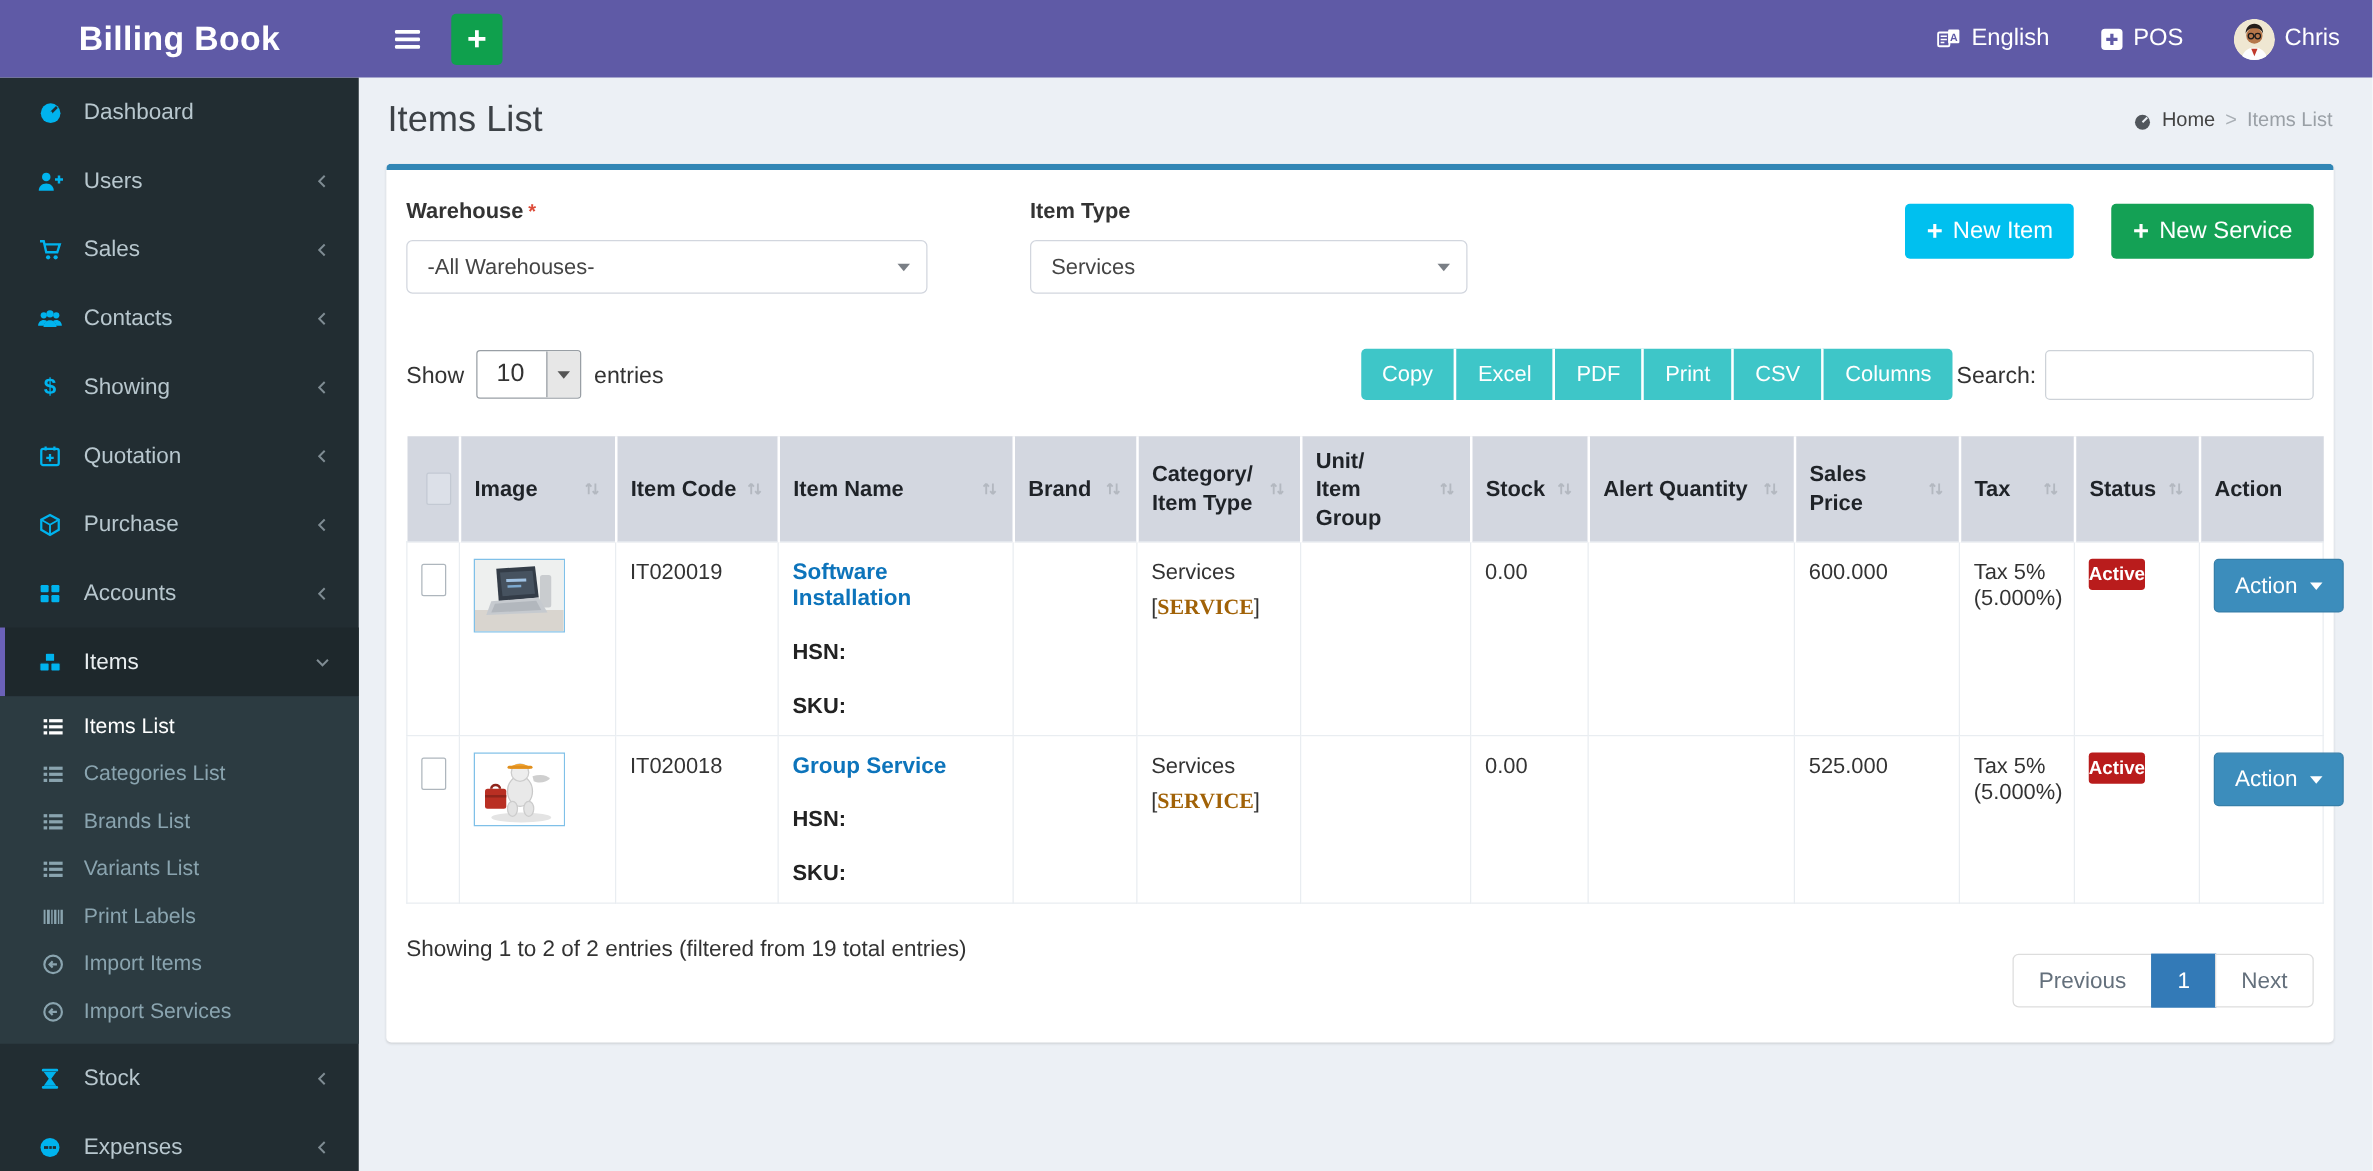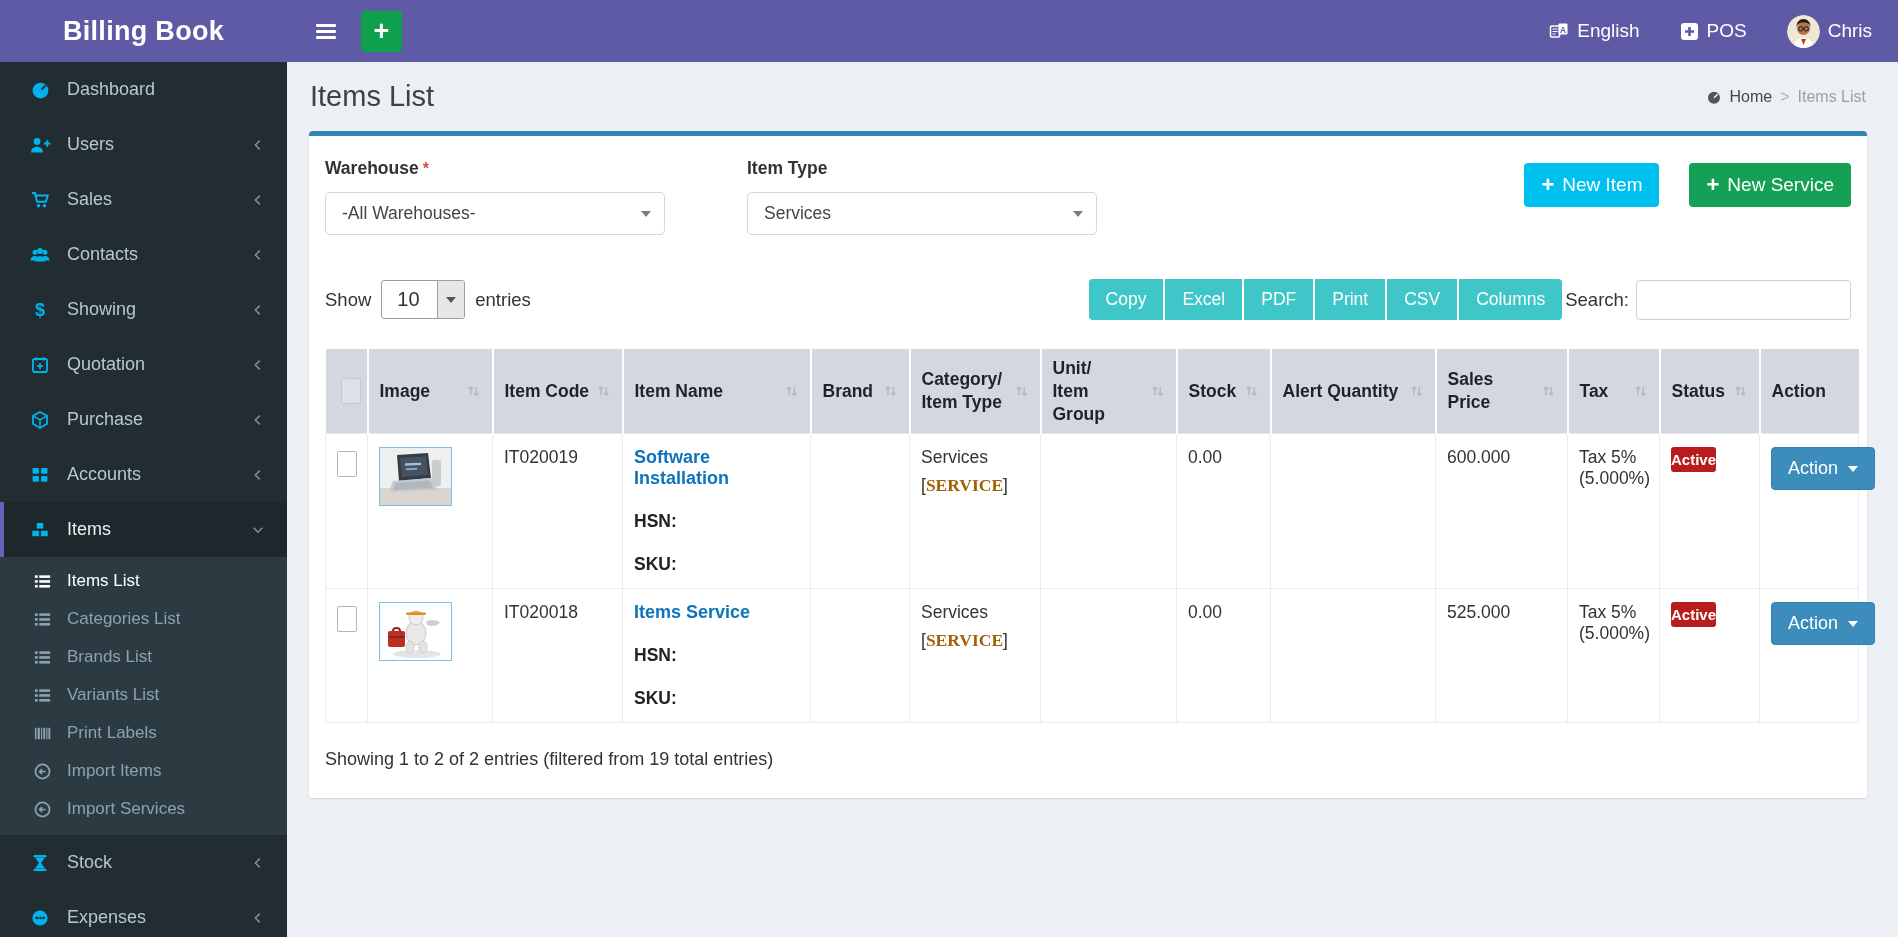--- a/index.html
+++ b/index.html
@@ -50,21 +50,21 @@
   .breadcrumb .current { color:#9aa0a6; }
 
   .card { background:#fff; border-top:5px solid #3186b5; border-radius:4px;
           box-shadow:0 1px 2px rgba(0,0,0,.12); margin:2px 31px 0 22px; padding:22px 16px 28px; }
 
   
   .filters { display:flex; align-items:flex-start; }
   .fgroup { margin-right:40px; }
   .fgroup .flabel { font-weight:bold; font-size:17.5px; color:#333; }
   .req { color:#dd4b39; margin-left:4px; font-weight:bold; }
-  .selectbox { margin-top:13px; width:340px; height:43px; border:1px solid #d2d6de; border-radius:5px;
+  .selectbox { margin-top:13px; width:417px; height:43px; border:1px solid #d2d6de; border-radius:5px;
                display:flex; align-items:center; padding:0 30px 0 16px; font-size:17.5px; color:#444;
                position:relative; background:#fff; cursor:pointer; }
   .selectbox .caret { position:absolute; right:13px; width:0; height:0;
                       border-left:5px solid transparent; border-right:5px solid transparent; border-top:6px solid #7a7f85; }
   .filter-actions { margin-left:auto; display:flex; gap:30px; margin-top:5px; }
   .btn { height:44px; border:none; border-radius:4px; color:#fff; font-size:19px; padding:0 17px;
          display:flex; align-items:center; gap:8px; cursor:pointer; }
   .btn .plus { font-weight:bold; font-size:22px; line-height:1; }
   .btn-info { background:#00c0ef; }
   .btn-success { background:#14a155; }
@@ -706,21 +706,21 @@
                   <ellipse cx="30" cy="44" rx="4" ry="6" fill="#e3e3e3" stroke="#cccccc"></ellipse>
                   <ellipse cx="43" cy="44" rx="4" ry="6" fill="#e3e3e3" stroke="#cccccc"></ellipse>
                   <rect x="8" y="28" width="17" height="16" rx="2" fill="#b92f23"></rect>
                   <rect x="8" y="33" width="17" height="2" fill="#8f241b"></rect>
                   <path d="M13 28c0-4 7-4 7 0" fill="none" stroke="#8f241b" stroke-width="2"></path>
                 </svg>
             </span>
           </td>
           <td>IT020018</td>
           <td>
-            <div class="item-link">Items Service</div>
+            <div class="item-link">Group Service</div>
             <div class="meta"><span>HSN:</span></div>
             <div class="meta"><span>SKU:</span></div>
           </td>
           <td></td>
           <td>
             <div>Services</div>
             <div class="cat-line2"><span>[</span><span class="cat-tag">SERVICE</span><span>]</span></div>
           </td>
           <td></td>
           <td>0.00</td>
@@ -736,16 +736,21 @@
                 <span>Action</span>
                 <span class="caret-w"></span>
               </button>
           </td>
         </tr>
       </tbody>
     </table>
 
     <div class="table-footer">
       <div class="summary">Showing 1 to 2 of 2 entries (filtered from 19 total entries)</div>
+      <div class="pagination">
+        <button class="page-btn first">Previous</button>
+        <button class="page-btn active">1</button>
+        <button class="page-btn last">Next</button>
+      </div>
     </div>
 
   </section>
 </main>
 
 </body></html>

